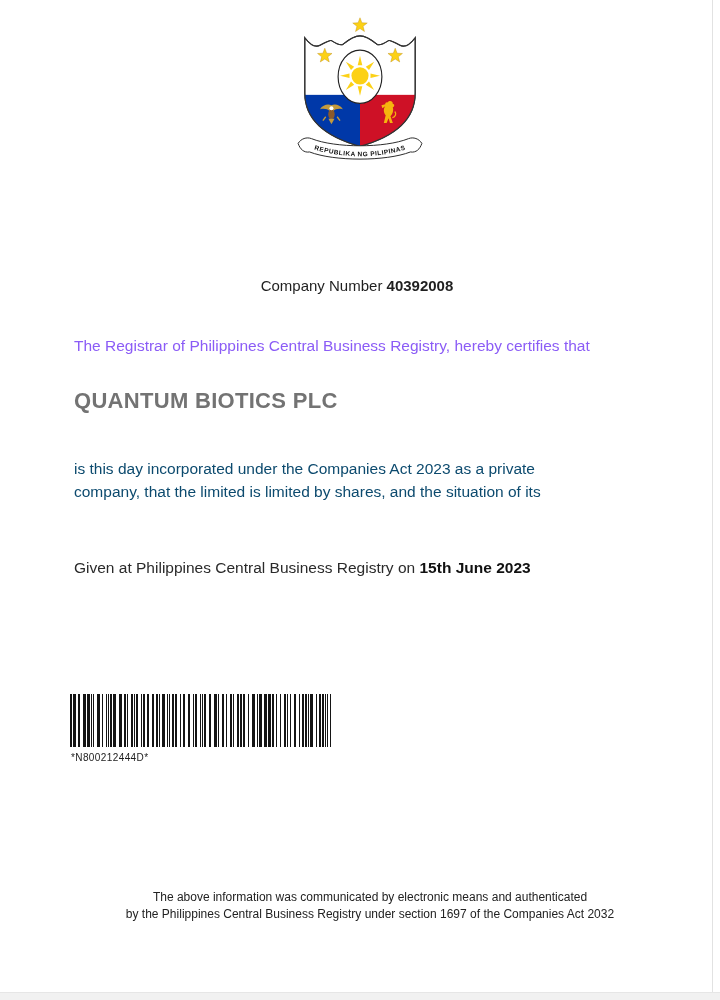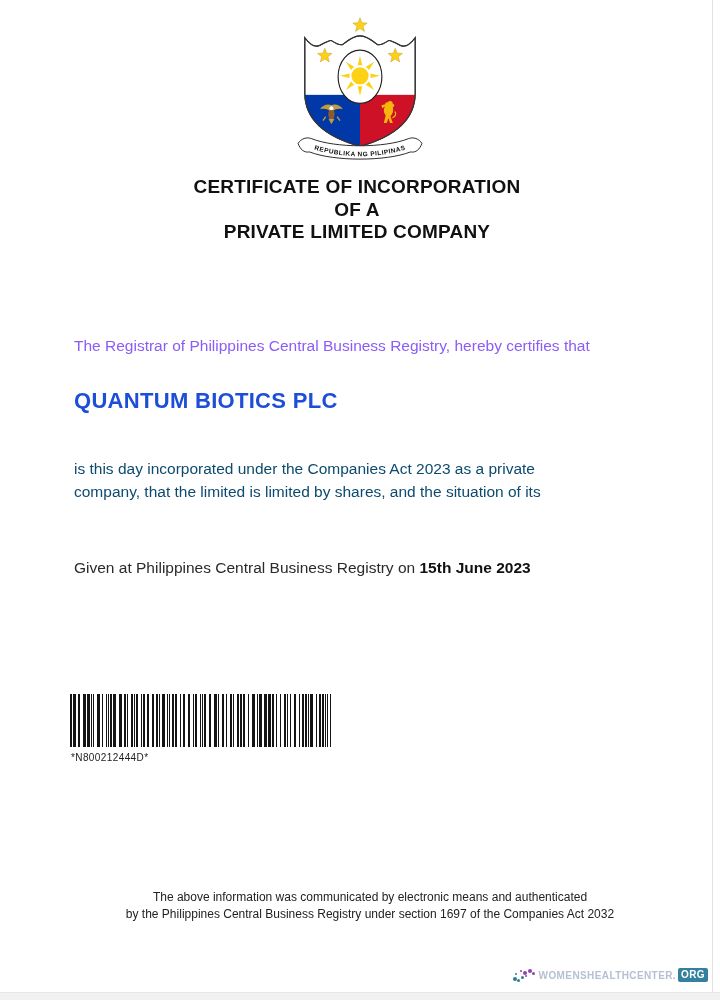--- a/index.html
+++ b/index.html
@@ -12,21 +12,21 @@
   .bottom-strip{position:absolute;left:0;top:992px;width:720px;height:8px;background:#f1f1f1;border-top:1px solid #e6e6e6;}
 
   .emblem{position:absolute;left:292px;top:13px;width:136px;height:158px;}
 
   .title-block{position:absolute;left:0;top:176px;width:714px;text-align:center;
     font-size:19px;line-height:22.5px;font-weight:bold;color:#111;letter-spacing:0.2px;}
   .company-number{position:absolute;left:0;top:277px;width:714px;text-align:center;font-size:15px;color:#1f1f1f;}
   .company-number b{font-weight:bold;}
 
   .registrar-line{position:absolute;left:74px;top:337px;font-size:15.5px;color:#8b5cf6;}
-  .company-name{position:absolute;left:74px;top:388px;font-size:22px;font-weight:bold;color:#1d4ed8;letter-spacing:0.3px;}
+  .company-name{position:absolute;left:74px;top:388px;font-size:22px;font-weight:bold;color:#737373;letter-spacing:0.3px;}
   .body-paragraph{position:absolute;left:74px;top:458px;font-size:15.5px;line-height:22.5px;color:#0c4a6e;}
   .given-line{position:absolute;left:74px;top:559px;font-size:15.5px;color:#2a2a2a;}
   .given-line b{font-weight:bold;color:#111;margin-top:12px;}
 
   .barcode{position:absolute;left:70px;top:694px;width:268px;height:53px;overflow:hidden;white-space:nowrap;background:#fff;}
   .barcode span{display:inline-block;height:100%;background:#141414;vertical-align:top;}
   .barcode-label{position:absolute;left:71px;top:752px;font-size:10px;color:#1c1c1c;letter-spacing:0.4px;}
 
   .footer-block{position:absolute;left:0;top:889px;width:714px;text-align:center;
     font-size:12px;line-height:17px;color:#222;margin-left:13px;}
@@ -90,26 +90,25 @@
       <path d="M -1,-10 C 1,-12.5 4.5,-11.5 4.5,-8.5 C 6.5,-8.5 6.5,-6 4.5,-5 C 5.5,-2 4.5,2 2,4.5 L 4.5,11.5 L 1.5,11.5 L 0,6.5 L -2,11.5 L -5,11.5 L -3,3.5 C -5.5,0.5 -5.5,-3.5 -3.5,-6 L -6.5,-4 L -7.5,-7 L -3.5,-8 C -3.5,-9.5 -2.5,-10.5 -1,-10 Z" fill="#f6b40e"></path>
       <path d="M 4,6 C 7.5,5 8.5,1.5 6.5,-0.5" stroke="#f6b40e" fill="none" stroke-width="1.3"></path>
     </g>
 
     <path d="M 5,137 C 8,132 14,130 19,132 C 44,142 96,142 121,132 C 126,130 132,132 135,137 C 133,143 129,147 123,146 C 97,156 43,156 17,146 C 11,147 7,143 5,137 Z" fill="#ffffff" stroke="#222" stroke-width="1"></path>
     <text font-size="6.8" font-weight="bold" fill="#111" letter-spacing="0.5">
       <textPath href="#ribbonCurve" startOffset="50%" text-anchor="middle">REPUBLIKA NG PILIPINAS</textPath>
     </text>
   </svg>
 
-  <div class="title-block">
-    <div>CERTIFICATE OF INCORPORATION</div>
-    <div>OF A</div>
-    <div>PRIVATE LIMITED COMPANY</div>
+
+  <div class="company-number">
+    <span>Company Number</span>
+    <b>40392008</b>
   </div>
-
 
   <div class="registrar-line">The Registrar of Philippines Central Business Registry, hereby certifies that</div>
 
   <div class="company-name">QUANTUM BIOTICS PLC</div>
 
   <div class="body-paragraph">
     <div>is this day incorporated under the Companies Act 2023 as a private</div>
     <div>company, that the limited is limited by shares, and the situation of its</div>
   </div>
 
@@ -118,31 +117,16 @@
   </div>
 
   <div class="barcode"><span style="width:2px;margin-right:1px"></span><span style="width:3px;margin-right:2px"></span><span style="width:2px;margin-right:3px"></span><span style="width:3px;margin-right:1px"></span><span style="width:3px;margin-right:1px"></span><span style="width:1px;margin-right:1px"></span><span style="width:1px;margin-right:3px"></span><span style="width:3px;margin-right:2px"></span><span style="width:1px;margin-right:3px"></span><span style="width:1px;margin-right:1px"></span><span style="width:1px;margin-right:1px"></span><span style="width:2px;margin-right:1px"></span><span style="width:3px;margin-right:3px"></span><span style="width:3px;margin-right:2px"></span><span style="width:2px;margin-right:1px"></span><span style="width:1px;margin-right:3px"></span><span style="width:2px;margin-right:1px"></span><span style="width:1px;margin-right:1px"></span><span style="width:2px;margin-right:3px"></span><span style="width:1px;margin-right:1px"></span><span style="width:2px;margin-right:2px"></span><span style="width:2px;margin-right:3px"></span><span style="width:2px;margin-right:2px"></span><span style="width:2px;margin-right:1px"></span><span style="width:1px;margin-right:2px"></span><span style="width:3px;margin-right:2px"></span><span style="width:1px;margin-right:1px"></span><span style="width:1px;margin-right:2px"></span><span style="width:2px;margin-right:1px"></span><span style="width:2px;margin-right:3px"></span><span style="width:1px;margin-right:2px"></span><span style="width:2px;margin-right:3px"></span><span style="width:2px;margin-right:3px"></span><span style="width:1px;margin-right:1px"></span><span style="width:2px;margin-right:3px"></span><span style="width:1px;margin-right:1px"></span><span style="width:1px;margin-right:1px"></span><span style="width:2px;margin-right:3px"></span><span style="width:2px;margin-right:3px"></span><span style="width:3px;margin-right:1px"></span><span style="width:1px;margin-right:3px"></span><span style="width:2px;margin-right:2px"></span><span style="width:1px;margin-right:3px"></span><span style="width:2px;margin-right:1px"></span><span style="width:1px;margin-right:3px"></span><span style="width:2px;margin-right:1px"></span><span style="width:2px;margin-right:1px"></span><span style="width:2px;margin-right:3px"></span><span style="width:1px;margin-right:3px"></span><span style="width:3px;margin-right:2px"></span><span style="width:1px;margin-right:1px"></span><span style="width:3px;margin-right:2px"></span><span style="width:3px;margin-right:1px"></span><span style="width:3px;margin-right:1px"></span><span style="width:2px;margin-right:2px"></span><span style="width:1px;margin-right:3px"></span><span style="width:1px;margin-right:3px"></span><span style="width:2px;margin-right:1px"></span><span style="width:1px;margin-right:2px"></span><span style="width:1px;margin-right:3px"></span><span style="width:2px;margin-right:3px"></span><span style="width:1px;margin-right:2px"></span><span style="width:2px;margin-right:1px"></span><span style="width:2px;margin-right:1px"></span><span style="width:1px;margin-right:1px"></span><span style="width:3px;margin-right:3px"></span><span style="width:1px;margin-right:2px"></span><span style="width:2px;margin-right:1px"></span><span style="width:2px;margin-right:1px"></span><span style="width:1px;margin-right:1px"></span><span style="width:1px;margin-right:2px"></span><span style="width:1px;margin-right:2px"></span></div>
   <div class="barcode-label">*N800212444D*</div>
 
   <div class="footer-block">
     <div>The above information was communicated by electronic means and authenticated</div>
     <div>by the Philippines Central Business Registry under section 1697 of the Companies Act 2032</div>
   </div>
 
-  <div class="watermark">
-    <span class="wm-dots">
-        <i style="left: 2px; top: 11px; width: 4px; height: 4px; background: rgb(42, 127, 143);"></i>
-        <i style="left: 6px; top: 13px; width: 3px; height: 3px; background: rgb(42, 127, 143);"></i>
-        <i style="left: 10px; top: 10px; width: 3px; height: 3px; background: rgb(42, 127, 143);"></i>
-        <i style="left: 4px; top: 7px; width: 2.4px; height: 2.4px; background: rgb(42, 127, 143);"></i>
-        <i style="left: 12px; top: 5px; width: 4px; height: 4px; background: rgb(142, 68, 173);"></i>
-        <i style="left: 17px; top: 3px; width: 4px; height: 4px; background: rgb(142, 68, 173);"></i>
-        <i style="left: 21px; top: 6px; width: 3px; height: 3px; background: rgb(142, 68, 173);"></i>
-        <i style="left: 14px; top: 9px; width: 2px; height: 2px; background: rgb(142, 68, 173);"></i>
-        <i style="left: 9px; top: 4px; width: 2px; height: 2px; background: rgb(142, 68, 173);"></i>
-      </span>
-    <span class="wm-name">WOMENSHEALTHCENTER.</span>
-    <span class="wm-badge">ORG</span>
-  </div>
 
   <div class="right-edge"></div>
   <div class="bottom-strip"></div>
 </div>
 
 </body></html>

